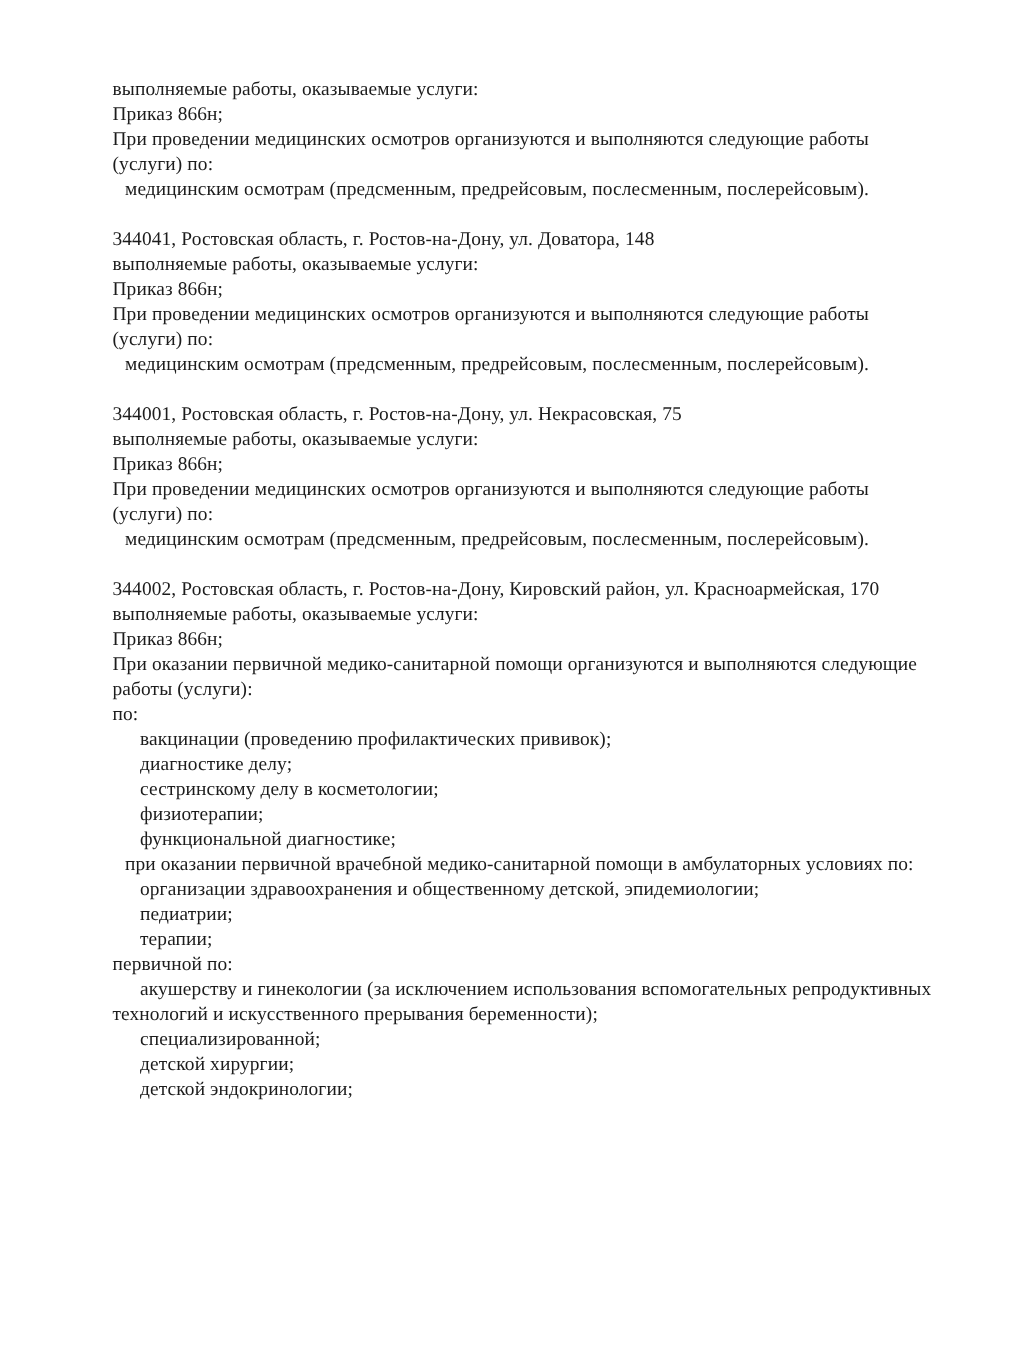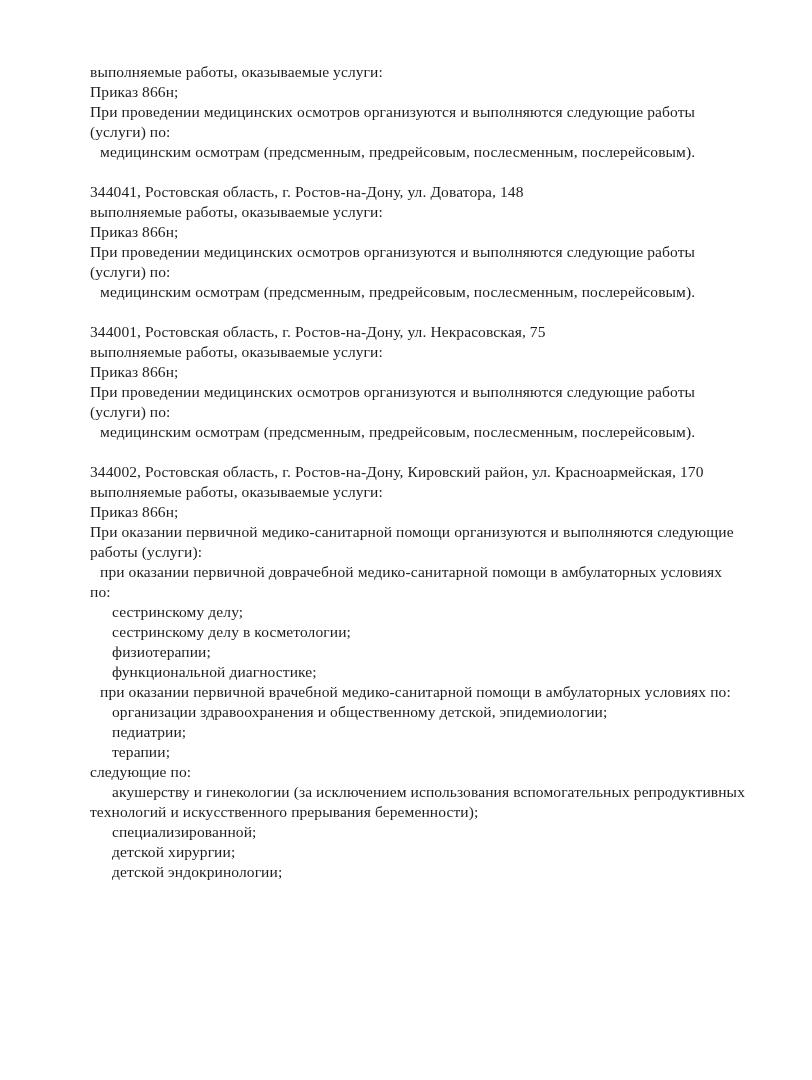--- a/index.html
+++ b/index.html
@@ -65,31 +65,31 @@
         <div class="line ind0">При проведении медицинских осмотров организуются и выполняются следующие работы</div>
         <div class="line ind0">(услуги) по:</div>
         <div class="line ind1">медицинским осмотрам (предсменным, предрейсовым, послесменным, послерейсовым).</div>
       </div>
       <div class="block">
         <div class="line ind0">344002, Ростовская область, г. Ростов-на-Дону, Кировский район, ул. Красноармейская, 170</div>
         <div class="line ind0">выполняемые работы, оказываемые услуги:</div>
         <div class="line ind0">Приказ 866н;</div>
         <div class="line ind0">При оказании первичной медико-санитарной помощи организуются и выполняются следующие</div>
         <div class="line ind0">работы (услуги):</div>
-        <div class="line ind1">при оказании первичной доврачебной медико-санитарной помощи в амбулаторных условиях</div>
         <div class="line ind0">по:</div>
-        <div class="line ind2">сестринскому делу;</div>
+        <div class="line ind2">вакцинации (проведению профилактических прививок);</div>
+        <div class="line ind2">диагностике делу;</div>
         <div class="line ind2">сестринскому делу в косметологии;</div>
         <div class="line ind2">физиотерапии;</div>
         <div class="line ind2">функциональной диагностике;</div>
         <div class="line ind1">при оказании первичной врачебной медико-санитарной помощи в амбулаторных условиях по:</div>
         <div class="line ind2">организации здравоохранения и общественному детской, эпидемиологии;</div>
         <div class="line ind2">педиатрии;</div>
         <div class="line ind2">терапии;</div>
-        <div class="line ind0">следующие по:</div>
+        <div class="line ind0">первичной по:</div>
         <div class="line ind2">акушерству и гинекологии (за исключением использования вспомогательных репродуктивных</div>
         <div class="line ind0">технологий и искусственного прерывания беременности);</div>
         <div class="line ind2">специализированной;</div>
         <div class="line ind2">детской хирургии;</div>
         <div class="line ind2">детской эндокринологии;</div>
       </div>
     </div>
 </div>
 
 </body></html>

